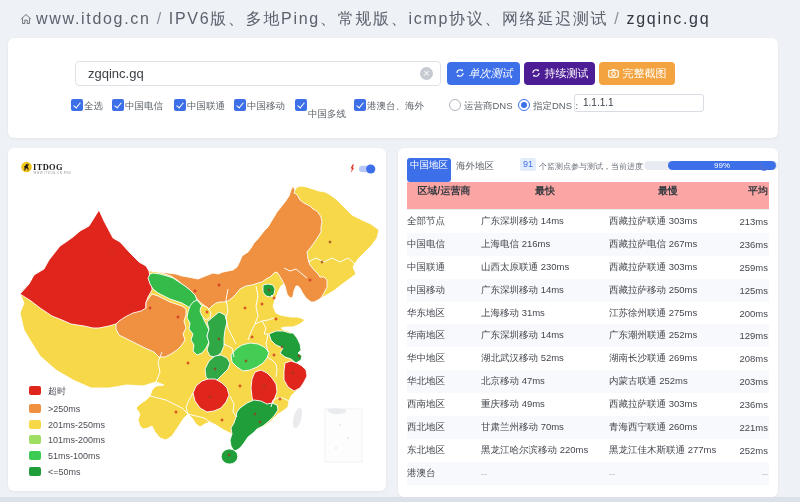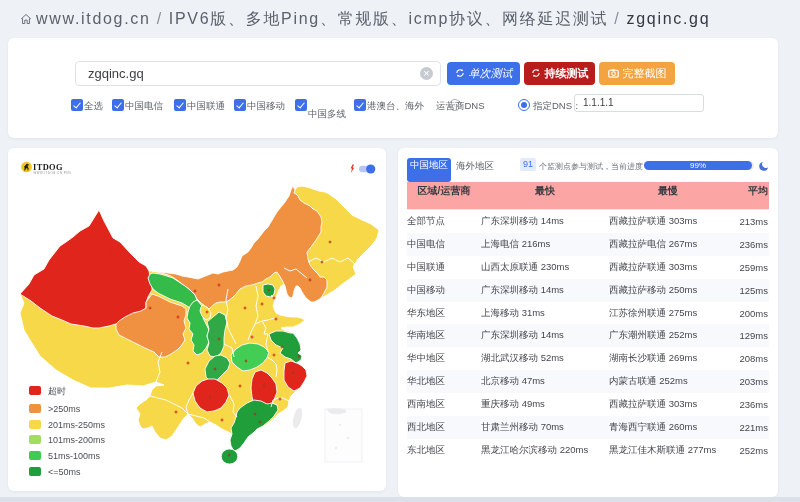--- a/index.html
+++ b/index.html
@@ -10,38 +10,38 @@
   #crumb{position:absolute;left:20px;top:9px;font-size:16px;letter-spacing:1.7px;color:#5b626d;white-space:nowrap;text-align:center;}
   #crumb .home{display:inline-block;vertical-align:-1px;margin-right:4px;}
   #crumb .sep{color:#8a919c;margin:0 6px;}
   #crumb .last{color:#343a44;}
   
   #card1{left:8px;top:38px;width:770px;height:100px;}
   #searchbox{position:absolute;left:67px;top:23px;width:352px;height:23px;border:1px solid #dfe3e9;border-radius:4px;font-size:13px;color:#3b3f46;line-height:23px;padding-left:12px;}
   #clearx{position:absolute;left:412px;top:29px;width:13px;height:13px;border-radius:50%;background:#c6cad1;color:#fff;font-size:11px;line-height:12px;text-align:center;}
   .btn{position:absolute;top:24px;height:23px;border-radius:4px;color:#fff;font-size:11px;line-height:23px;text-align:center;}
   #btn1{left:439px;width:73px;background:#3d70e8;font-style:italic;}
-  #btn2{left:516px;width:71px;background:#b91c1c;font-weight:bold;}
+  #btn2{left:516px;width:71px;background:#4c1d95;}
   #btn3{left:591px;width:76px;background:#f3a440;}
   .ck{position:absolute;top:61px;width:12px;height:12px;background:#3d70e8;border-radius:2px;}
   .ck::after{content:"";position:absolute;left:4px;top:2px;width:3px;height:6px;border:solid #fff;border-width:0 1.6px 1.6px 0;transform:rotate(40deg);}
   .cklab{position:absolute;top:62px;font-size:9.5px;color:#5c6269;line-height:11px;}
   .radio{position:absolute;top:61px;width:10px;height:10px;border:1px solid #aeb3bb;border-radius:50%;background:#fff;}
   .radio.sel{border-color:#3d70e8;}
   .radio.sel i{display:block;width:6px;height:6px;margin:2px;background:#3d70e8;border-radius:50%;}
   #dnsinput{position:absolute;left:566px;top:56px;width:120px;height:16px;border:1px solid #d8dce3;border-radius:3px;font-size:10px;color:#3b3f46;line-height:16px;padding-left:8px;}
   
   #card2{left:8px;top:148px;width:378px;height:343px;}
   
   #card3{left:398px;top:148px;width:380px;height:349px;}
   #tab1{position:absolute;left:9px;top:10px;width:44px;height:24px;background:#3d70e8;border-radius:3px;color:#fff;font-size:9.5px;line-height:14px;text-align:center;}
   #tab2{position:absolute;left:58px;top:12px;font-size:9.5px;color:#5c6269;}
   #n91{position:absolute;left:122px;top:10px;width:16px;height:13px;background:#e3ecfb;border-radius:2px;color:#3d70e8;font-size:9px;line-height:13px;text-align:center;}
   #ptext{position:absolute;left:141px;top:13px;font-size:8px;color:#6b727c;}
-  #pbar{position:absolute;left:246px;top:13px;width:110px;height:9px;background:#e8ebf1;border-radius:5px;}
+  #pbar{position:absolute;left:246px;top:13px;width:110px;height:9px;background:#e8ebf1;border-radius:5px;padding-left:24px;}
   #pfill{width:108px;height:9px;background:#3d70e8;border-radius:5px;color:#fff;font-size:8px;line-height:9px;text-align:center;}
   #moon{position:absolute;left:360px;top:10px;width:12px;height:12px;}
   table{position:absolute;left:9px;top:34px;width:362px;border-collapse:collapse;table-layout:fixed;}
   th{white-space:nowrap;font-size:10px;color:#383c42;font-weight:bold;height:25px;background:#fca5a5;border-bottom:1px solid #e9edf2;vertical-align:top;line-height:15px;}
   td{white-space:nowrap;font-size:9.5px;color:#43474e;height:22.9px;padding:0;}
   tr.alt td{background:#f7f9fc;}
   td.avg,th.avg{text-align:right;padding-right:1px;}
   .dash{color:#b6bac1;}
   .sw{display:inline-block;width:12px;height:9px;border-radius:2px;margin-right:7px;vertical-align:-1px;}
 </style>
@@ -73,21 +73,21 @@
     <div class="cklab" style="left:117px;">中国电信</div>
     <div class="ck" style="left:166px;"></div>
     <div class="cklab" style="left:179px;">中国联通</div>
     <div class="ck" style="left:226px;"></div>
     <div class="cklab" style="left:239px;">中国移动</div>
     <div class="ck" style="left:287px;"></div>
     <div class="cklab" style="left:300px;margin-top:8px;">中国多线</div>
     <div class="ck" style="left:346px;"></div>
     <div class="cklab" style="left:359px;">港澳台、海外</div>
     <div class="radio" style="left:441px;"></div>
-    <div class="cklab" style="left:428px;">运营商DNS</div>
+    <div class="cklab" style="left:456px;">运营商DNS</div>
     <div class="radio sel" style="left:510px;">
       <i></i>
     </div>
     <div class="cklab" style="left:525px;">指定DNS：</div>
     <div id="dnsinput">1.1.1.1</div>
   </div>
 
   <div class="card" id="card2">
     <svg width="378" height="343" viewBox="0 0 378 343" style="position:absolute;left:0;top:0;">
 <path d="M91.0,62.0 L96.0,73.0 L105.0,90.0 L112.0,94.0 L123.0,106.0 L131.0,114.0 L138.0,118.0 L141.0,123.0 L144.0,123.0 L152.0,124.0 L160.0,125.0 L168.0,126.0 L174.0,128.0 L180.0,129.0 L185.0,130.0 L190.0,131.0 L195.0,129.0 L200.0,127.0 L205.0,125.0 L210.0,126.0 L215.0,124.0 L220.0,123.0 L225.0,122.0 L229.0,119.0 L232.0,113.0 L234.0,108.0 L237.0,106.0 L240.0,104.0 L243.0,100.0 L246.0,95.0 L249.0,92.0 L253.0,87.0 L256.0,83.0 L260.0,79.0 L263.0,74.0 L266.0,69.0 L269.0,64.0 L273.0,59.0 L277.0,54.0 L279.0,51.0 L281.0,48.0 L283.0,42.0 L285.0,38.0 L287.0,42.0 L289.0,39.0 L293.0,38.0 L299.0,39.0 L305.0,41.0 L311.0,43.0 L317.0,44.0 L321.0,46.0 L328.0,51.0 L334.0,57.0 L344.0,67.0 L354.0,72.0 L363.0,76.0 L371.0,82.0 L369.0,90.0 L364.0,97.0 L357.0,104.0 L350.0,111.0 L345.0,119.0 L348.0,126.0 L340.0,132.0 L333.0,137.0 L327.0,142.0 L322.0,145.0 L317.0,148.0 L313.0,150.0 L310.0,152.0 L306.0,154.0 L303.0,154.0 L298.0,150.0 L294.0,144.0 L292.0,140.0 L290.0,138.0 L288.0,138.0 L286.0,143.0 L285.0,148.0 L284.0,150.0 L281.0,149.0 L279.0,146.0 L278.0,142.0 L277.0,138.0 L276.0,136.0 L273.0,138.0 L270.0,144.0 L269.0,147.0 L267.0,152.0 L266.0,157.0 L266.0,161.0 L268.0,165.0 L272.0,167.0 L277.0,168.0 L283.0,169.0 L289.0,169.0 L293.0,170.0 L297.0,172.0 L292.0,176.0 L285.0,179.0 L278.0,179.0 L273.0,180.0 L276.0,182.0 L280.0,183.0 L285.0,185.0 L289.0,190.0 L292.0,196.0 L293.0,202.0 L290.0,205.0 L294.0,208.0 L293.0,212.0 L288.0,215.0 L293.0,217.0 L298.0,222.0 L299.0,228.0 L296.0,234.0 L292.0,240.0 L286.0,245.0 L283.0,248.0 L281.0,253.0 L280.0,259.0 L275.0,263.0 L270.0,266.0 L264.0,272.0 L258.0,277.0 L252.0,280.0 L247.0,283.0 L242.0,282.0 L238.0,286.0 L235.0,292.0 L232.0,298.0 L229.0,302.0 L226.0,303.0 L223.0,298.0 L222.0,292.0 L224.0,286.0 L220.0,284.0 L214.0,281.0 L208.0,277.0 L202.0,274.0 L197.0,276.0 L192.0,279.0 L188.0,276.0 L184.0,270.0 L180.0,266.0 L176.0,270.0 L172.0,276.0 L168.0,282.0 L164.0,288.0 L158.0,292.0 L152.0,290.0 L147.0,284.0 L144.0,278.0 L140.0,280.0 L135.0,281.0 L132.0,278.0 L130.0,272.0 L132.0,266.0 L128.0,260.0 L132.0,256.0 L138.0,252.0 L142.0,248.0 L144.0,242.0 L148.0,238.0 L156.0,237.0 L148.0,234.0 L135.0,238.0 L119.0,237.0 L101.0,240.0 L83.0,240.0 L65.0,232.0 L48.0,222.0 L32.0,208.0 L22.0,192.0 L16.0,182.0 L12.0,165.0 L16.0,155.0 L12.0,146.0 L21.0,136.0 L26.0,127.0 L36.0,121.0 L41.0,112.0 L52.0,98.0 L58.0,94.0 L65.0,89.0 L72.0,83.0 L81.0,78.0 L86.0,70.0 Z" fill="#f6d848" stroke="#ffffff" stroke-width="0.9" stroke-linejoin="round"></path>
@@ -272,16 +272,22 @@
           <td>甘肃兰州移动 70ms</td>
           <td>青海西宁联通 260ms</td>
           <td class="avg">221ms</td>
         </tr>
       <tr>
           <td>东北地区</td>
           <td>黑龙江哈尔滨移动 220ms</td>
           <td>黑龙江佳木斯联通 277ms</td>
           <td class="avg">252ms</td>
         </tr>
+      <tr class="alt">
+          <td>港澳台</td>
+          <td class="dash">--</td>
+          <td class="dash">--</td>
+          <td class="avg dash">--</td>
+        </tr>
     </tbody>
     </table>
   </div>
   <div class="abs" style="left:0;top:497px;width:800px;height:5px;background:#dce1e9;"></div>
 
 </body></html>

